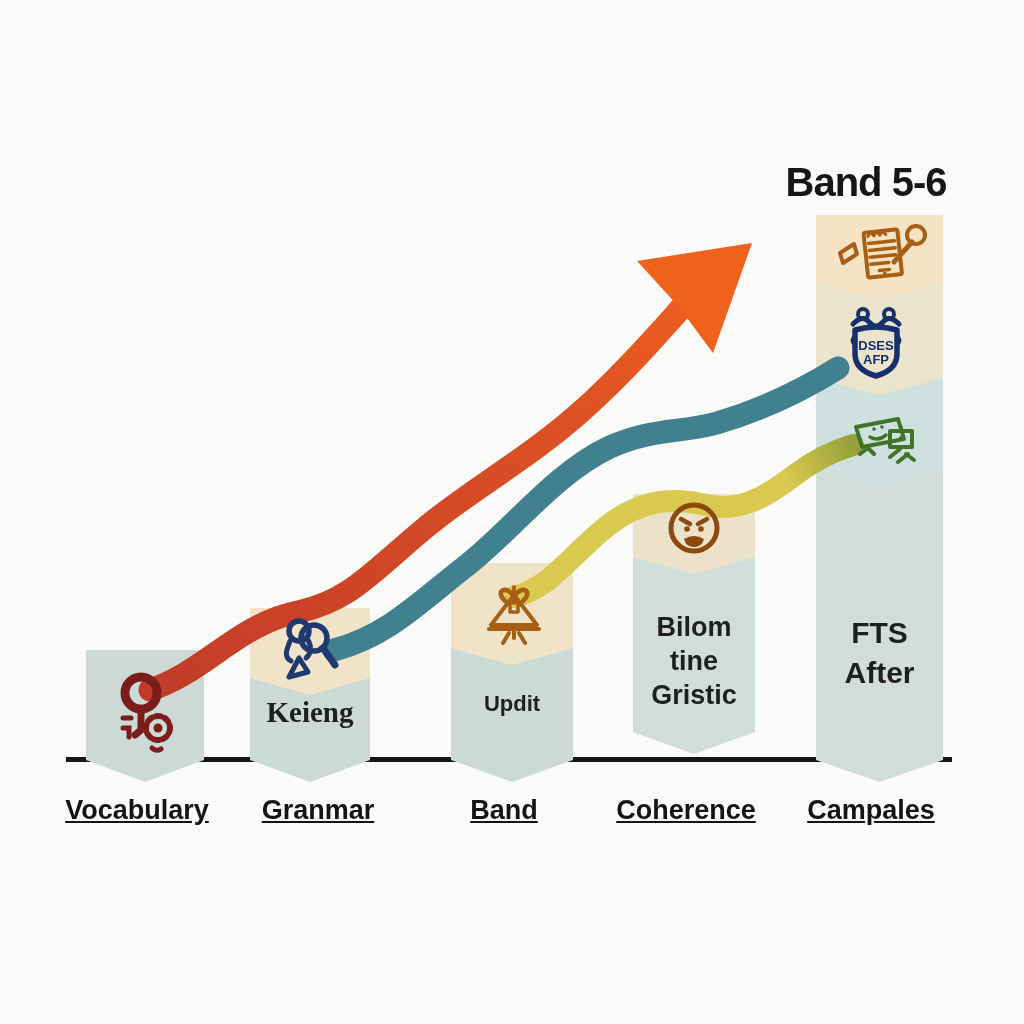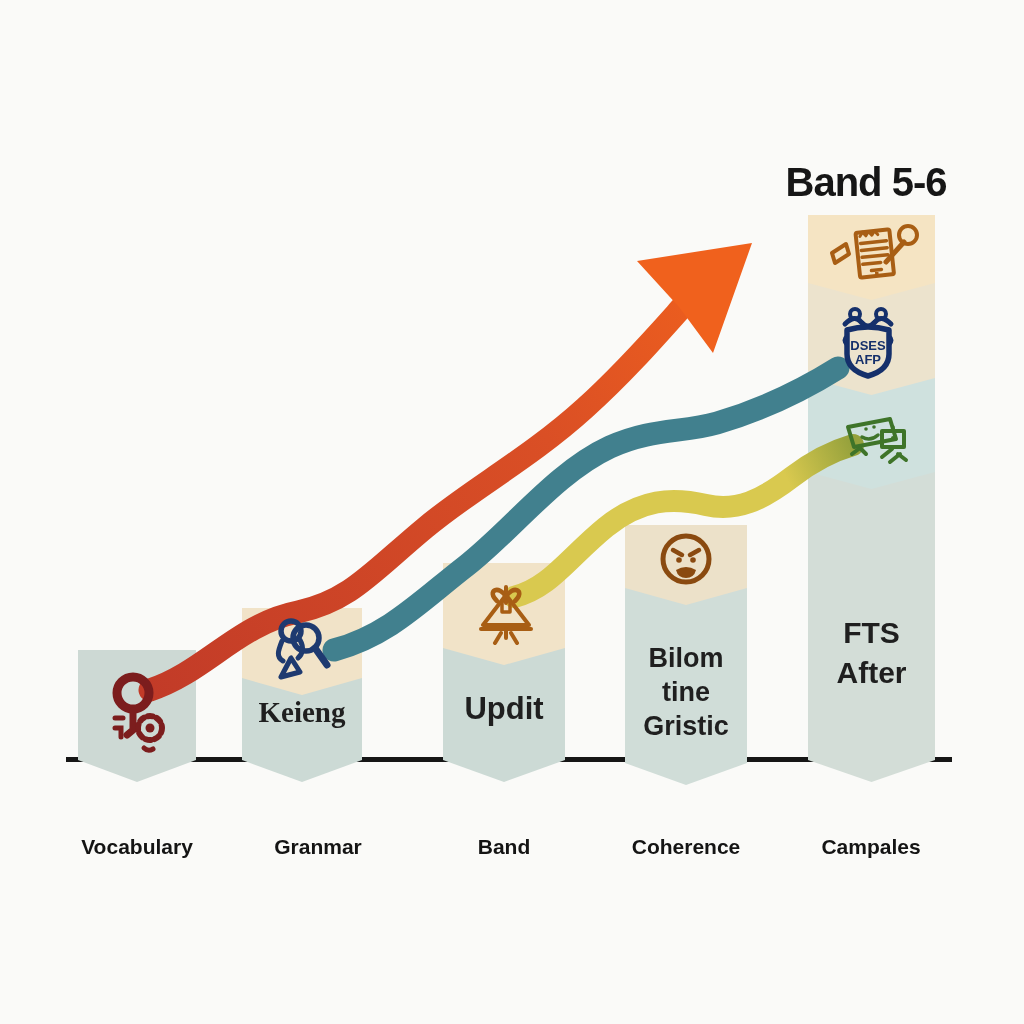--- a/index.html
+++ b/index.html
@@ -10,42 +10,42 @@
   }
   .title{
     position:absolute;left:768px;top:160px;width:196px;height:52px;
     font-size:40px;font-weight:700;letter-spacing:-1px;
     color:var(--ink,#161616);text-align:center;white-space:nowrap;z-index:14;
   }
   .baseline{
     position:absolute;left:66px;top:757px;width:886px;height:5px;
     background:var(--ink,#161616);z-index:1;
   }
-  .bar{position:absolute;}
+  .bar{position:absolute;margin-left:8px;}
   .sec{position:absolute;left:0;width:100%;}
   .chev{clip-path:polygon(0 0,100% 0,100% calc(100% - 17px),50% 100%,0 calc(100% - 17px));}
   .chev-b{clip-path:polygon(0 0,100% 0,100% calc(100% - 22px),50% 100%,0 calc(100% - 22px));}
   .s-teal1{background:var(--bar_teal1,#cdd9d4);}
   .s-teal2{background:var(--bar_teal2,#ccdad5);}
   .s-teal3{background:var(--bar_teal3,#d0ddd8);}
   .s-sage {background:var(--bar_sage,#d3ddd7);}
   .s-blue {background:var(--bar_blue,#cfe1de);}
   .s-beige{background:var(--beige,#f1e3c8);}
   .s-beige-warm{background:var(--beige_warm,#f5e4c3);}
   .s-beige-soft{background:var(--beige_soft,#ece3cd);}
   .s-beige-4{background:var(--beige4,#ece1c9);}
   .icon{position:absolute;z-index:12;}
   .tag{
     position:absolute;left:0;width:100%;z-index:12;text-align:center;
     font-weight:700;color:#1f1f1f;white-space:pre-line;
   }
   .axis-label{
-    position:absolute;top:835px;transform:translateX(-50%);
-    font-size:21px;font-weight:700;color:var(--label_ink,#141414);
-    white-space:nowrap;z-index:14;
+    position:absolute;top:795px;transform:translateX(-50%);
+    font-size:27px;font-weight:700;color:var(--label_ink,#141414);
+    white-space:nowrap;z-index:14;text-decoration:underline;
   }
   .arrows{position:absolute;left:0;top:0;z-index:10;pointer-events:none;}
   .badge-text{font-family:"Liberation Sans",sans-serif;font-weight:700;}
 </style>
 </head>
 <body>
 
 <div class="stage" style="--bg: #fafaf8; --ink: #161616; --label_ink: #141414; --bar_teal1: #cdd9d4; --bar_teal2: #ccdad5; --bar_teal3: #d0ddd8; --bar_sage: #d3ddd7; --bar_blue: #cfe1de; --beige: #f1e3c8; --beige_warm: #f5e4c3; --beige_soft: #ece3cd; --beige4: #ece1c9; --arrow_red: #c23b28; --arrow_red_mid: #da4f25; --arrow_orange: #f0611d; --arrow_teal: #41808e; --arrow_yellow: #d9c94f; --arrow_olive: #95a13c; --icon_darkred: #7c1d1d; --icon_navy: #1e3a70; --icon_navy_dark: #15306b; --icon_rust: #a85e14; --icon_brown: #8a4a10; --icon_green: #3f7429;">
 
   <div class="baseline"></div>
@@ -82,24 +82,24 @@
     <div class="sec s-teal2 chev-b" style="top:85px;height:134px;z-index:4;"></div>
     <svg class="icon" style="left:28px;top:18px;color:var(--icon_rust);" width="70" height="64" viewBox="0 0 70 64" fill="none" stroke="currentColor" stroke-linecap="round" stroke-linejoin="round">
       <path d="M35 16 C28 3 15 10 26 20" stroke-width="4.5"></path>
       <path d="M35 16 C42 3 55 10 44 20" stroke-width="4.5"></path>
       <path d="M35 6 V22" stroke-width="4"></path>
       <rect x="31" y="20" width="8" height="11" stroke-width="3.5"></rect>
       <path d="M35 14 L12 44 H58 Z" stroke-width="4"></path>
       <path d="M10 48 H60" stroke-width="4"></path>
       <path d="M30 52 L24 62 M40 52 L46 62 M35 48 V57" stroke-width="4"></path>
     </svg>
-    <div class="tag" style="top:128px;font-size:31px;">Updit</div>
+    <div class="tag" style="top:128px;font-size:22px;">Updit</div>
   </div>
 
-  <div class="bar" style="left:625px;top:525px;width:122px;height:260px;">
+  <div class="bar" style="left:625px;top:494px;width:122px;height:260px;">
     <div class="sec s-beige-4 chev" style="top:0;height:80px;z-index:5;"></div>
     <div class="sec s-teal3 chev-b" style="top:63px;height:197px;z-index:4;"></div>
     <svg class="icon" style="left:31px;top:4px;color:var(--icon_brown);" width="60" height="60" viewBox="0 0 60 60" fill="none" stroke="currentColor" stroke-linecap="round">
       <circle cx="30" cy="30" r="23" stroke-width="5"></circle>
       <path d="M17 21 L26 26 M43 21 L34 26" stroke-width="4.5"></path>
       <circle cx="23" cy="31" r="2.8" fill="currentColor" stroke="none"></circle>
       <circle cx="37" cy="31" r="2.8" fill="currentColor" stroke="none"></circle>
       <path d="M20 41 Q30 35 40 41 Q38 49 30 49 Q22 49 20 41 Z" fill="currentColor" stroke="none"></path>
     </svg>
     <div class="tag" style="top:116px;font-size:27px;line-height:34px;">Bilom

